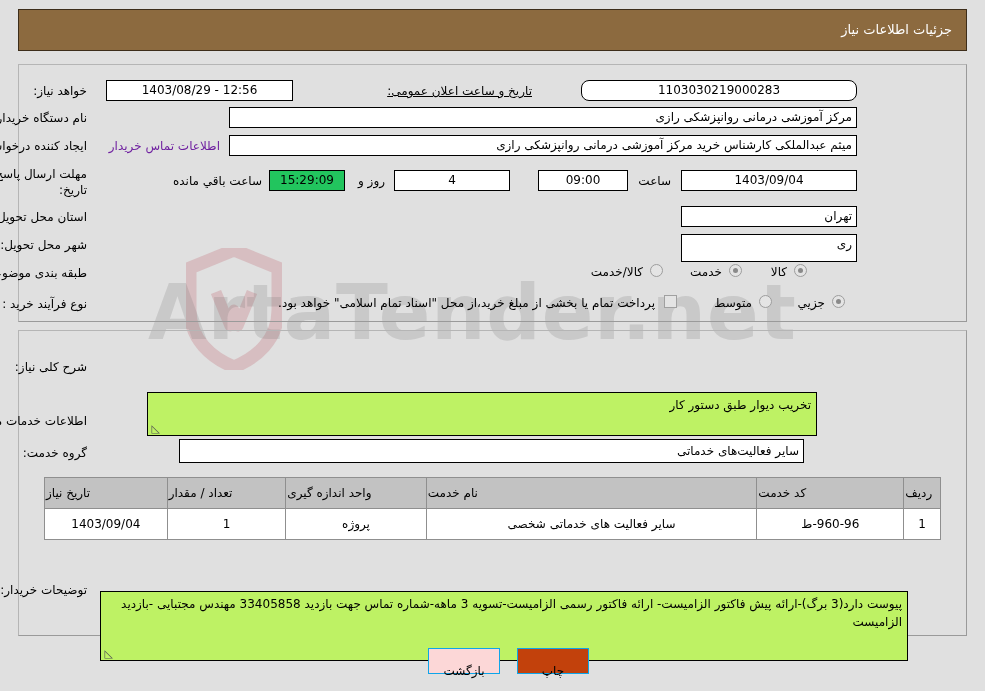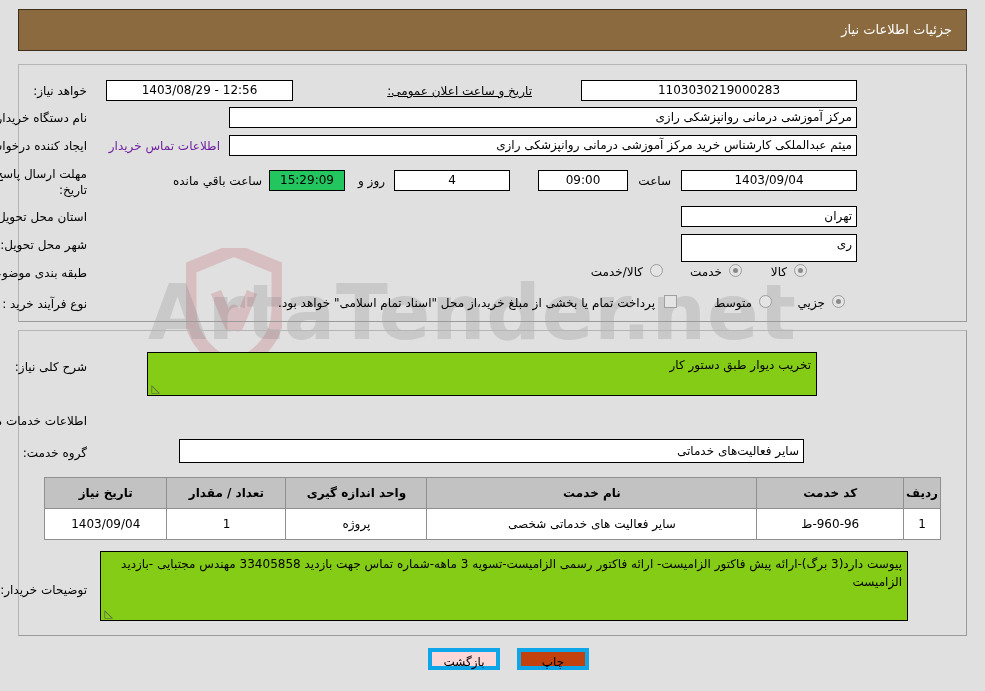--- a/index.html
+++ b/index.html
@@ -142,29 +142,30 @@
     height: 13px;
     border: 1px solid #a0a0a0;
     background: #e4e4e4;
     box-sizing: border-box;
     z-index: 3;
   }
 
   
   .txtarea {
     position: absolute;
-    background: #84cc16;
+    background: #bef264;
     border: 1px solid #000000;
     box-sizing: border-box;
     z-index: 3;
     font-size: 12px;
     line-height: 18px;
     padding: 3px 5px 0 5px;
     text-align: right;
     overflow: hidden;
+    margin-top: 40px;
   }
   .txtarea .grip {
     position: absolute;
     left: 2px;
     bottom: 1px;
     width: 10px;
     height: 10px;
     color: #555;
     font-size: 11px;
     line-height: 10px;
@@ -177,52 +178,52 @@
     top: 477px;
     width: 897px;
     border-collapse: collapse;
     z-index: 3;
     background: #fff;
     font-size: 12px;
   }
   #svc-table th {
     background: #c2c2c2;
     border: 1px solid #8f8f8f;
-    font-weight: bold;
+    font-weight: normal;
     height: 28px;
-    text-align: center;
+    text-align: left;
     white-space: nowrap;
   }
   #svc-table td {
     background: #ffffff;
     border: 1px solid #8f8f8f;
     height: 28px;
     text-align: center;
     white-space: nowrap;
   }
   .col-row  { width: 34px; }
   .col-code { width: 148px; }
   .col-name { width: 335px; }
   .col-unit { width: 140px; }
   .col-qty  { width: 118px; }
   .col-date { width: 122px; }
 
   
   .btn {
     position: absolute;
     height: 22px;
-    border: 4px solid #0ea5e9;
+    border: 1px solid #0ea5e9;
     box-sizing: border-box;
     font-size: 12px;
     line-height: 20px;
     text-align: center;
     cursor: pointer;
     z-index: 4;
     font-family: inherit;
-    padding: 0;
+    padding: 12px;
   }
   #btn-print  { left: 517px; top: 648px; width: 72px; background: #c2410c; }
   #btn-back   { left: 428px; top: 648px; width: 72px; background: #fcd7d7; }
 </style>
 </head>
 <body>
 
 <div id="watermark">
   <svg class="wm-shield" viewBox="0 0 96 122">
     <path d="M48 2 L92 20 L92 62 C92 92 70 110 48 119 C26 110 4 92 4 62 L4 20 Z" fill="none" stroke="rgba(196,118,126,0.32)" stroke-width="13"></path>
@@ -231,21 +232,21 @@
   <div class="wm-text">ArtaTender.net</div>
 </div>
 
 <div id="titlebar">
   <div class="title-text">جزئیات اطلاعات نیاز</div>
 </div>
 
 <div id="panel-top" class="panel"></div>
 
 <div class="lbl" style="right:898px; top:84px;">خواهد نیاز:</div>
-<div class="fld center ltr" style="right:128px; top:80px; width:276px; height:21px;">1103030219000283</div>
+<div class="fld center ltr" style="right:128px; top:80px; width:276px; height:21px;border-radius:8px;">1103030219000283</div>
 
 <div class="lbl" style="right:453px; top:84px;text-decoration:underline;">تاریخ و ساعت اعلان عمومی:</div>
 <div class="fld center ltr" style="right:692px; top:80px; width:187px; height:21px;">1403/08/29 - 12:56</div>
 
 <div class="lbl" style="right:898px; top:111px;">نام دستگاه خریدار:</div>
 <div class="fld rightal" style="right:128px; top:107px; width:628px; height:21px;">مرکز آموزشی درمانی روانپزشکی رازی</div>
 
 <div class="lbl" style="right:898px; top:139px;">ایجاد کننده درخواست:</div>
 <div class="fld rightal" style="right:128px; top:135px; width:628px; height:21px;">میثم عبدالملکی کارشناس خرید مرکز آموزشی درمانی روانپزشکی رازی</div>
 <div class="link" style="right:765px; top:139px;">اطلاعات تماس خریدار</div>

